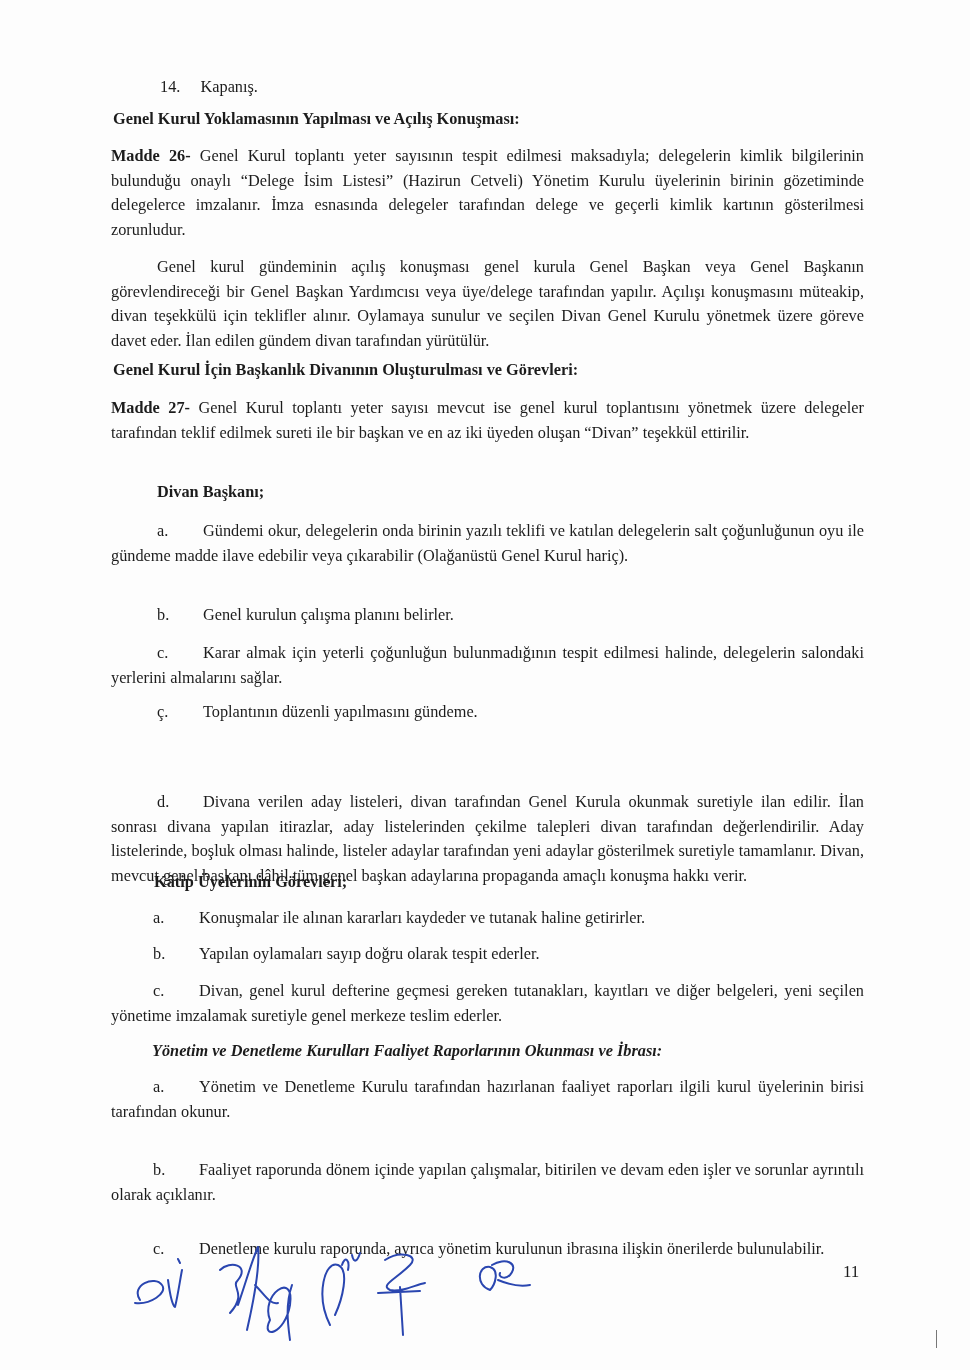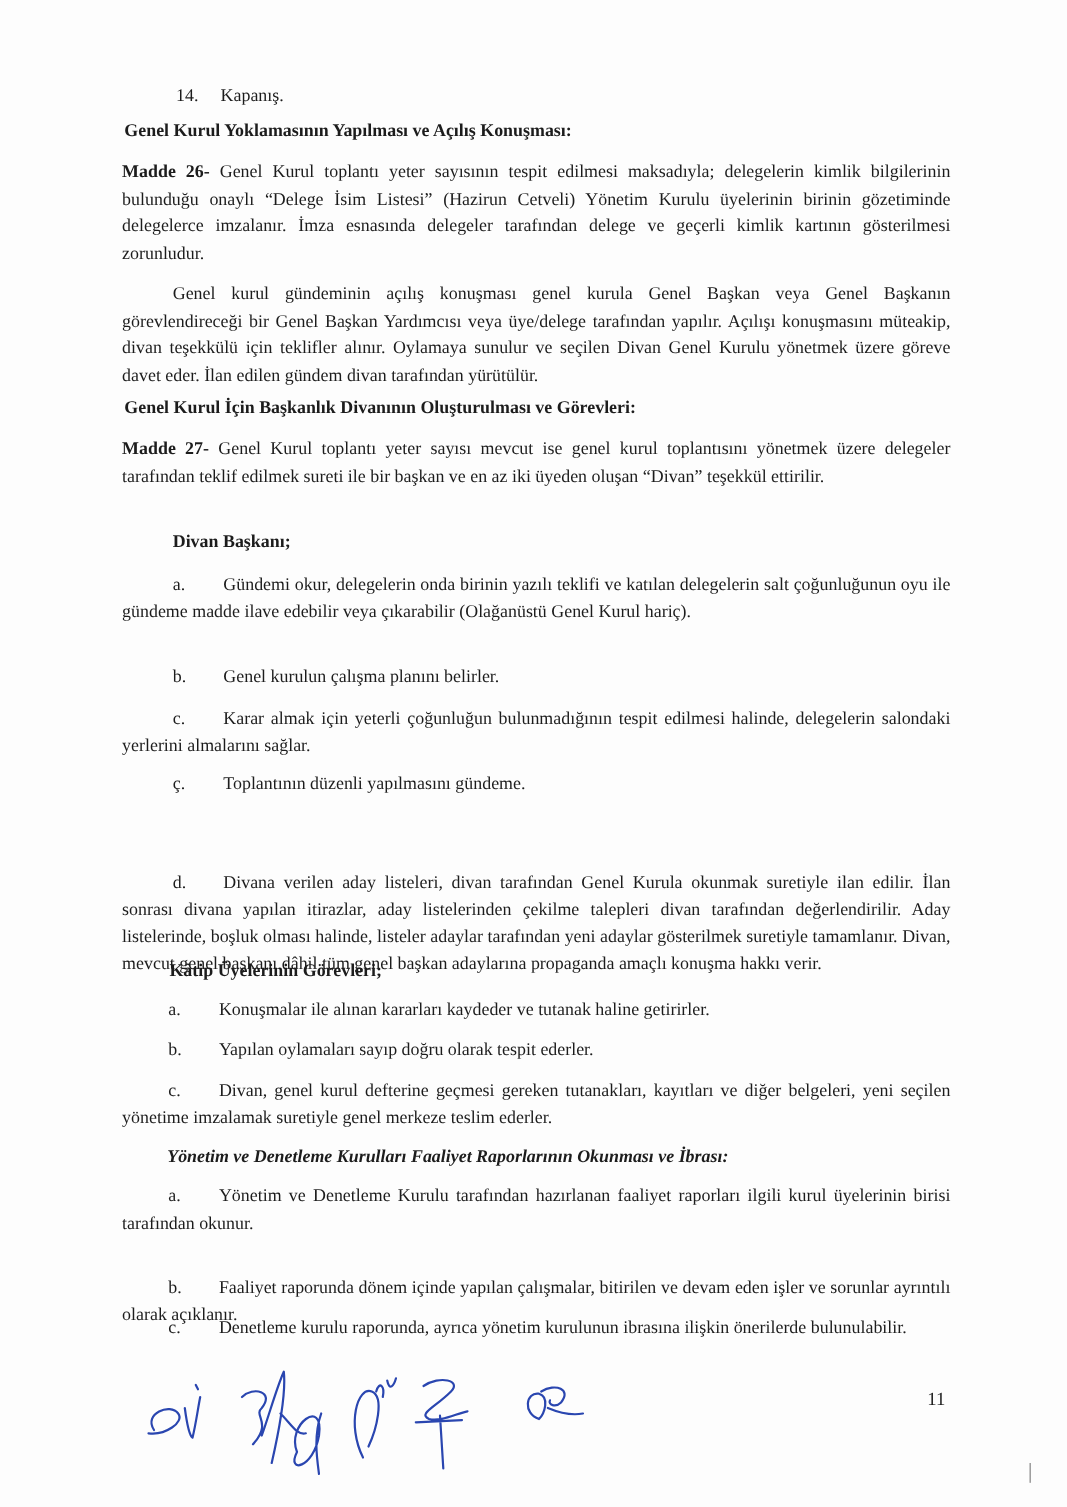--- a/index.html
+++ b/index.html
@@ -82,21 +82,21 @@
   <div class="line bold" style="left:152px; top:1040px;font-style:italic;">Yönetim ve Denetleme Kurulları Faaliyet Raporlarının Okunması ve İbrası:</div>
 
   <div class="justify" style="top:1075px;">
     <span style="display:inline-block;width:42px;"></span><span class="lbl">a.</span><span>Yönetim ve Denetleme Kurulu tarafından hazırlanan faaliyet raporları ilgili kurul üyelerinin birisi tarafından okunur.</span>
   </div>
 
   <div class="justify" style="top:1135px;margin-top:23px;">
     <span style="display:inline-block;width:42px;"></span><span class="lbl">b.</span><span>Faaliyet raporunda dönem içinde yapılan çalışmalar, bitirilen ve devam eden işler ve sorunlar ayrıntılı olarak açıklanır.</span>
   </div>
 
-  <div class="justify" style="top:1195px;">
+  <div class="justify" style="top:1237px;">
     <span style="display:inline-block;width:42px;"></span><span class="lbl">c.</span><span>Denetleme kurulu raporunda, ayrıca yönetim kurulunun ibrasına ilişkin önerilerde bulunulabilir.</span>
   </div>
 
   <svg class="signatures" viewBox="0 0 560 140" fill="none" stroke="#2a46b0" stroke-width="2" stroke-linecap="round" stroke-linejoin="round">
     <g>
       <path d="M20 75 C10 60 35 50 42 60 C48 68 30 80 15 78 M48 55 C50 70 52 80 55 82 C58 70 60 55 62 45 M58 34 L60 38"></path>
     </g>
     <g>
       <path d="M100 45 C110 35 130 40 118 55 C110 62 128 68 110 88 M118 80 C125 60 132 35 138 22 C140 40 135 70 127 105 M135 60 C145 70 150 80 158 78"></path>
       <path d="M150 95 C140 70 175 45 170 80 C165 110 140 115 150 95 M172 60 C165 80 168 100 170 115"></path>

